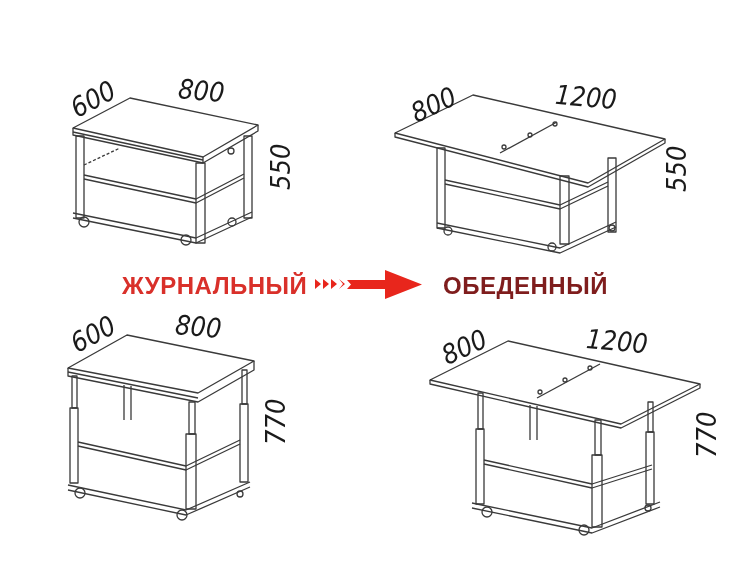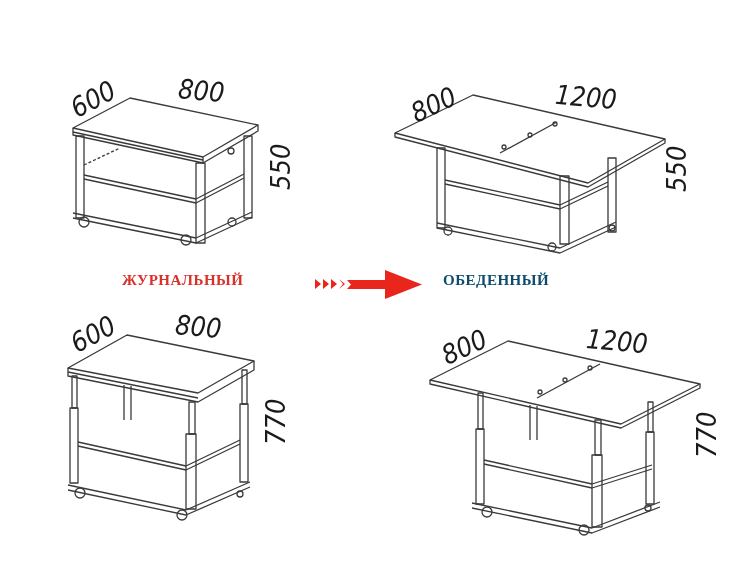--- a/index.html
+++ b/index.html
@@ -1,19 +1,19 @@
 <!DOCTYPE html>
 <html><head>
 <meta charset="utf-8">
 <style>
   html,body{margin:0;padding:0;background:#ffffff;}
   body{width:748px;height:582px;position:relative;overflow:hidden;font-family:"Liberation Sans",sans-serif;}
   svg{position:absolute;left:0;top:0;}
   .dim{font-family:"DejaVu Sans Condensed","DejaVu Sans",sans-serif;font-size:27px;fill:#1a1a1a;font-style:italic;}
-  .lbl{position:absolute;font-family:Liberation Serif, serif;font-weight:bold;font-size:15px;letter-spacing:0.5px;}
+  .lbl{position:absolute;font-family:Liberation Sans, sans-serif;font-weight:bold;font-size:24px;letter-spacing:0.5px;}
 </style>
 </head>
 <body>
 
 <svg width="748" height="582" viewBox="0 0 748 582">
   <g fill="none" stroke="#3a3a3a" stroke-width="1.3" stroke-linejoin="round">
 
     <g>
 
       <polygon points="73,128 130,98 258,125 203,157" fill="#fff"></polygon>
@@ -122,13 +122,13 @@
   <g fill="#e8261c">
     <polygon points="315,279 321,284 315,289"></polygon>
     <polygon points="323,279 329,284 323,289"></polygon>
     <polygon points="331,279 337,284 331,289"></polygon>
     <polygon points="339,279 345,284 339,289 343,284"></polygon>
     <polygon points="347,280 385,280 385,270 422,284.5 385,299 385,289 347,289 351,284.5"></polygon>
   </g>
 </svg>
 
 <div class="lbl" style="left:122px;top:272px;color:#d9302a;">ЖУРНАЛЬНЫЙ</div>
-<div class="lbl" style="left:443px;top:272px;color:#0c4a6e;">ОБЕДЕННЫЙ</div>
+<div class="lbl" style="left:443px;top:272px;color:#7f1d1d;">ОБЕДЕННЫЙ</div>
 
 </body></html>

